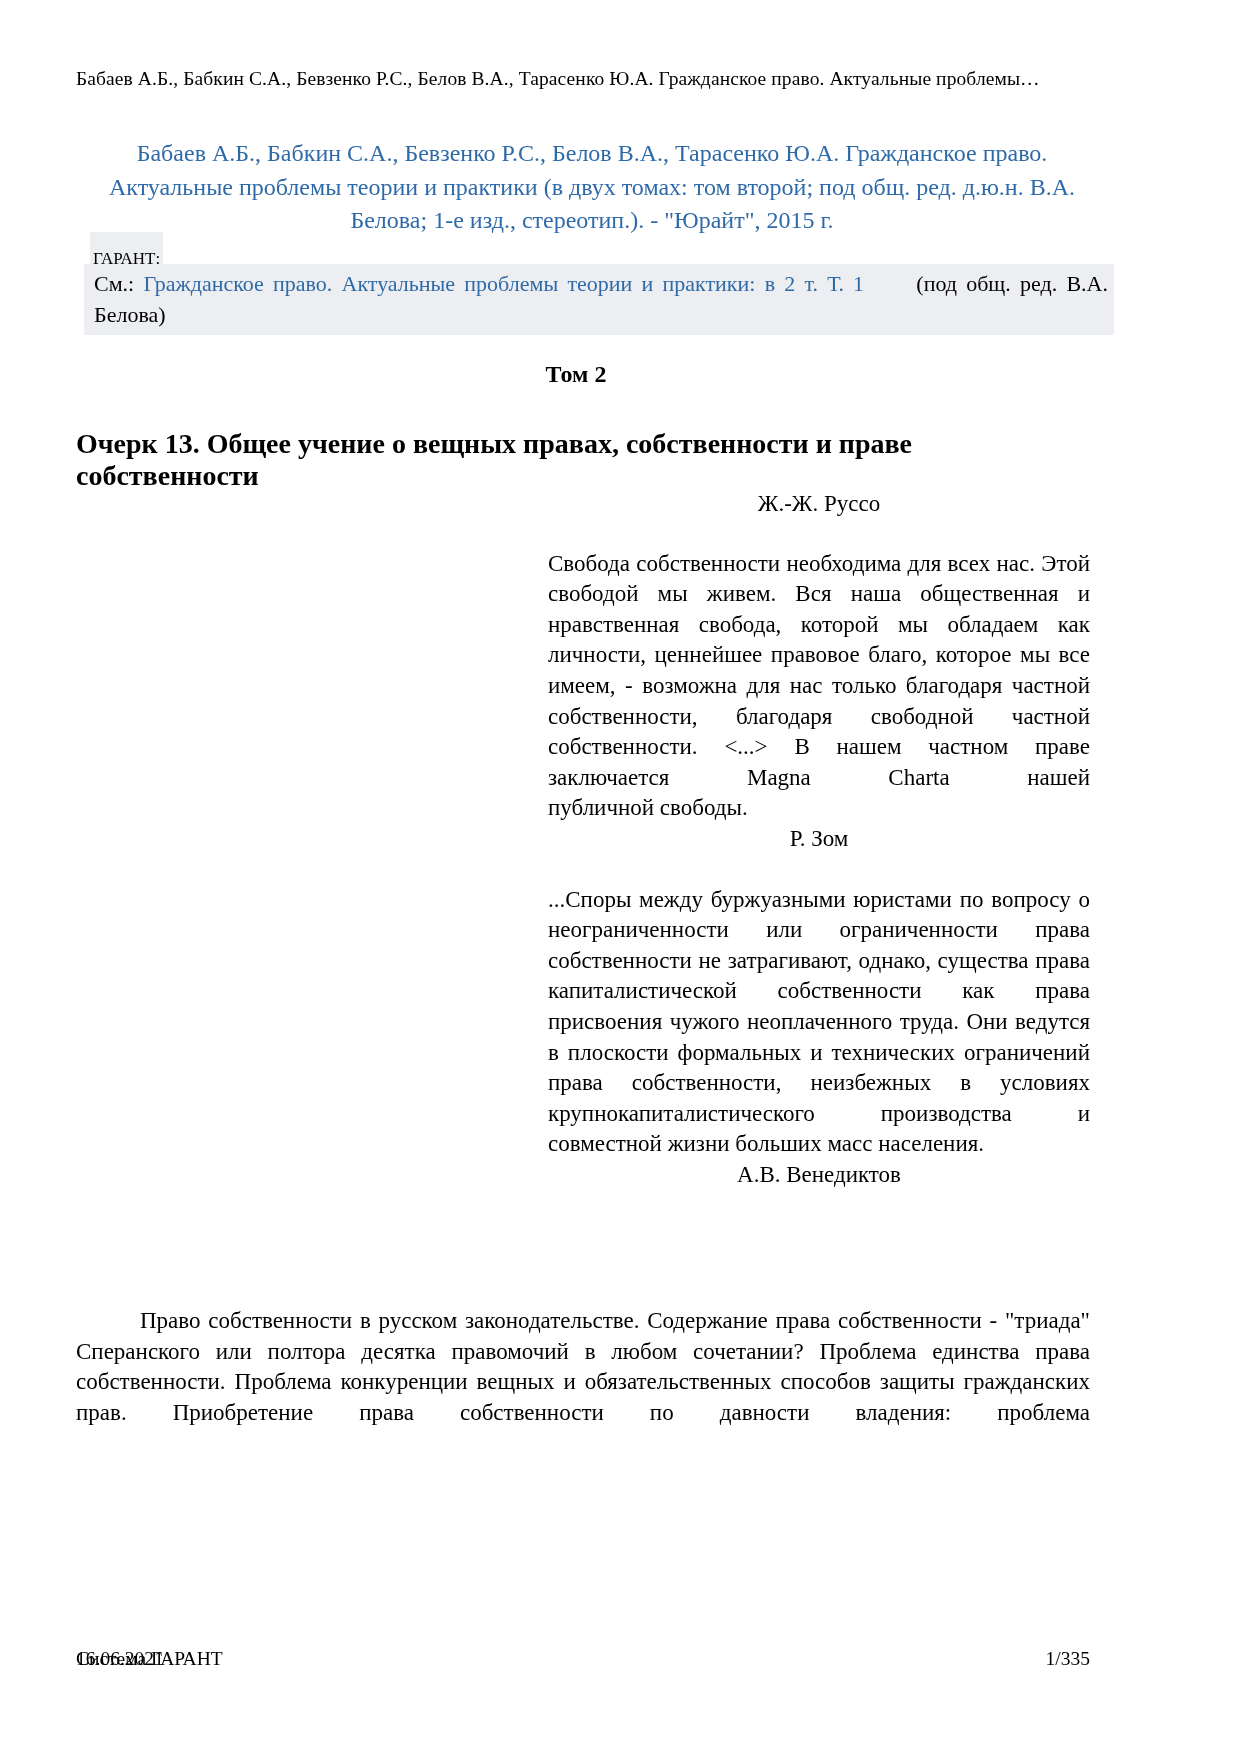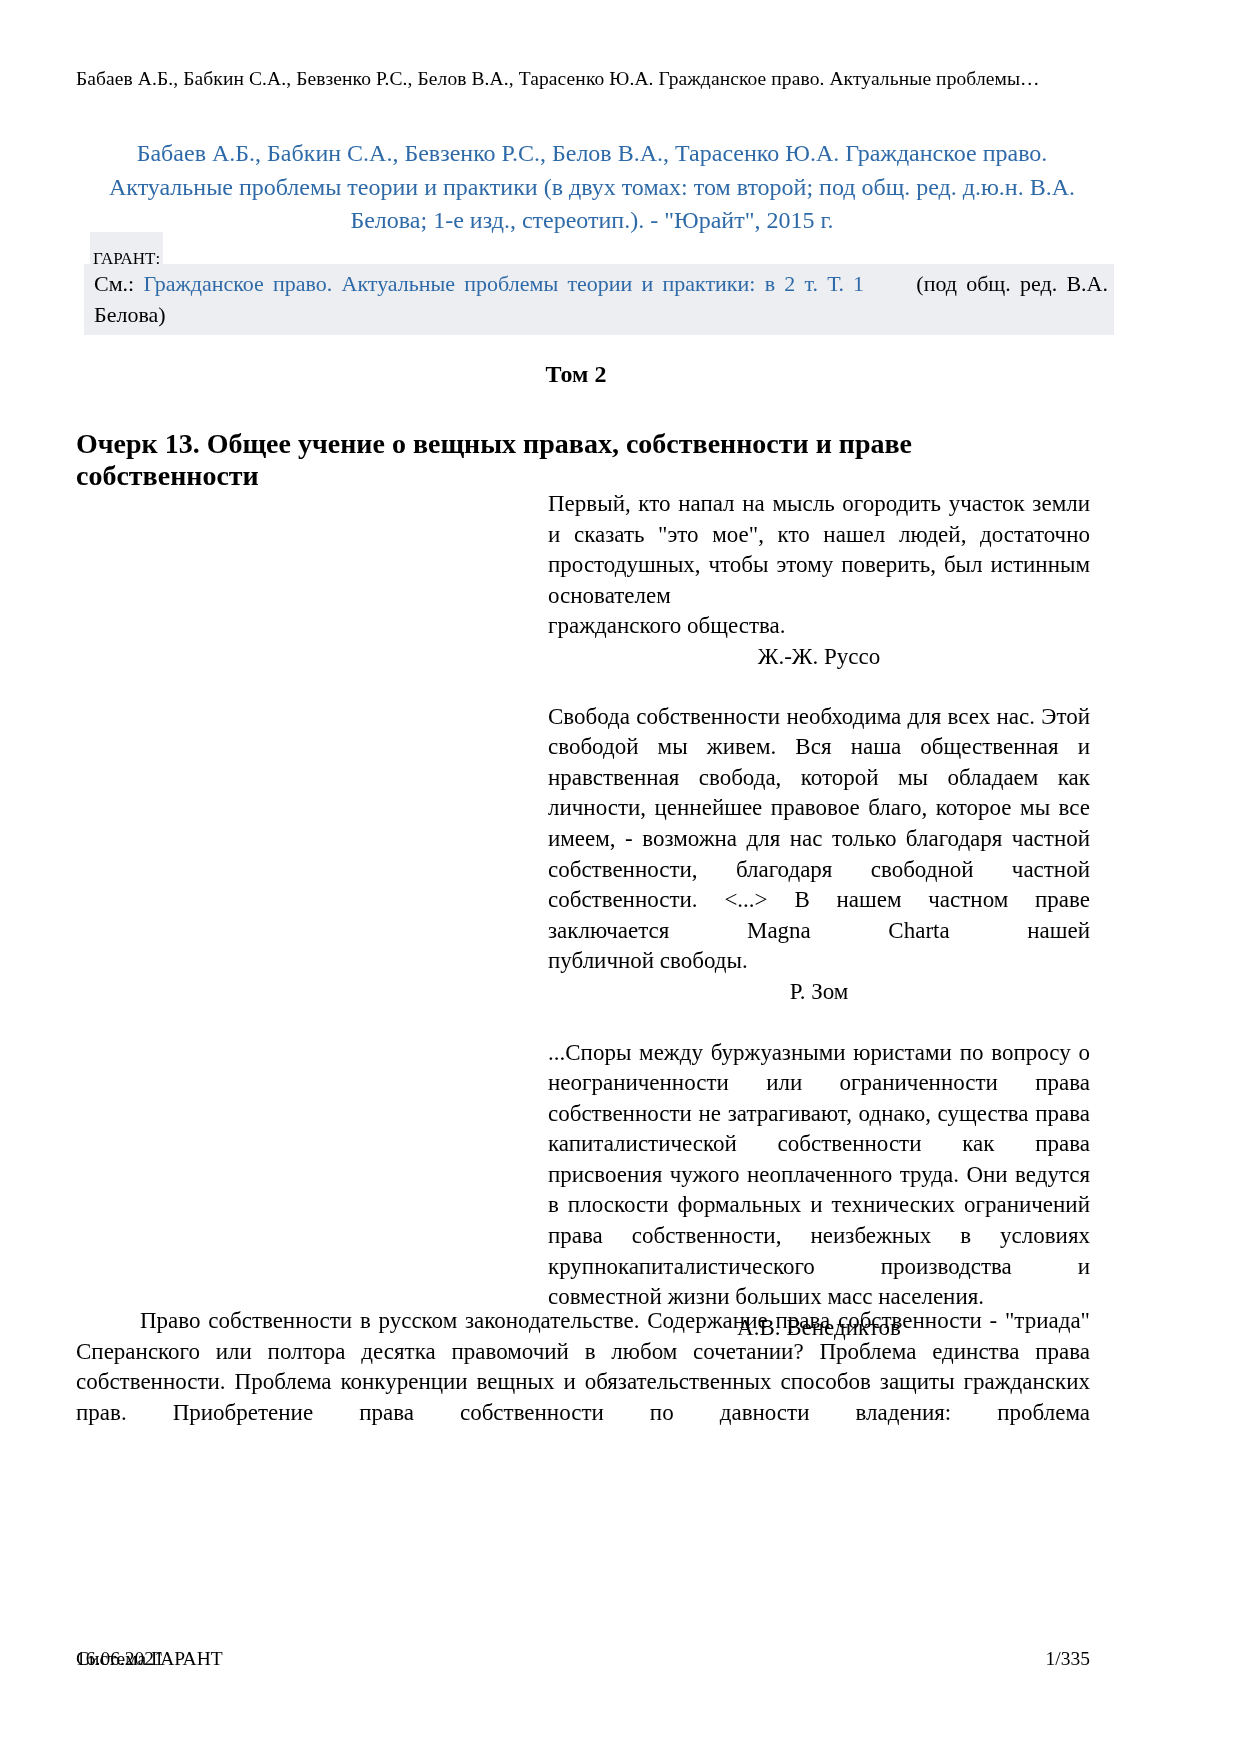--- a/index.html
+++ b/index.html
@@ -191,21 +191,20 @@
     <div class="garant-note">
       <span class="lead">См.: </span><a class="lnk" href="#">Гражданское право. Актуальные проблемы теории и практики: в 2 т. Т. 1</a><span class="tail"> (под общ. ред. В.А. Белова)</span>
     </div>
 
     <div class="volume">Том 2</div>
 
     <div class="chapter">Очерк 13. Общее учение о вещных правах, собственности и праве собственности</div>
 
     <div class="epigraphs">
 
-      <p class="epigraph"><span>Первый, кто напал на мысль огородить участок земли и сказать "это мое", кто нашел людей, достаточно простодушных, чтобы этому поверить, был истинным основателем</span> <span class="lastline">гражданского общества.</span></p>
       <p class="epigraph-source">Ж.-Ж. Руссо</p>
 
       <div class="epi-gap-a"></div>
 
       <p class="epigraph"><span>Свобода собственности необходима для всех нас. Этой свободой мы живем. Вся наша общественная и нравственная свобода, которой мы обладаем как личности, ценнейшее правовое благо, которое мы все имеем, - возможна для нас только благодаря частной собственности, благодаря свободной частной собственности. &lt;...&gt; В нашем частном праве заключается Magna Charta нашей</span> <span class="lastline">публичной свободы.</span></p>
       <p class="epigraph-source">Р. Зом</p>
 
       <div class="epi-gap-b"></div>
 
       <p class="epigraph"><span>...Споры между буржуазными юристами по вопросу о неограниченности или ограниченности права собственности не затрагивают, однако, существа права капиталистической собственности как права присвоения чужого неоплаченного труда. Они ведутся в плоскости формальных и технических ограничений права собственности, неизбежных в условиях крупнокапиталистического производства и</span> <span class="lastline">совместной жизни больших масс населения.</span></p>

